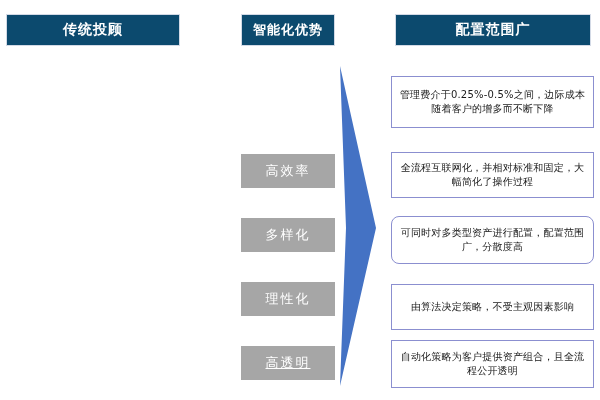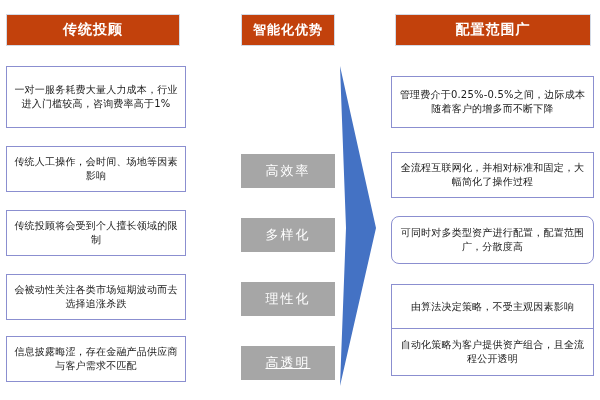--- a/index.html
+++ b/index.html
@@ -17,21 +17,21 @@
   #canvas {
     position: relative;
     width: 600px;
     height: 400px;
     background: #ffffff;
   }
 
   
   .hdr {
     position: absolute;
-    background: #c2410c;
+    background: #0c4a6e;
     border: 1px solid #d3dae6;
     display: flex;
     align-items: center;
     justify-content: center;
     color: #ffffff;
     font-weight: bold;
     letter-spacing: 1px;
     box-sizing: border-box;
   }
   #hdr-left   { left: 6px;   top: 14px; width: 174px; height: 32px; font-size: 14px; }
@@ -87,58 +87,41 @@
 <body>
 
 <div id="canvas">
 
   <div class="hdr" id="hdr-left">传统投顾</div>
 
   <div class="hdr" id="hdr-center">智能化优势</div>
 
   <div class="hdr" id="hdr-right">配置范围广</div>
 
-  <div class="col-left" id="col-left">
-      <div class="tbox" style="left: 0px; top: 66px; width: 100%; height: 62px;">
-        <div class="tbox-inner">一对一服务耗费大量人力成本，行业进入门槛较高，咨询费率高于1%</div>
-      </div>
-      <div class="tbox" style="left: 0px; top: 146px; width: 100%; height: 46px;">
-        <div class="tbox-inner">传统人工操作，会时间、场地等因素影响</div>
-      </div>
-      <div class="tbox" style="left: 0px; top: 210px; width: 100%; height: 46px;">
-        <div class="tbox-inner">传统投顾将会受到个人擅长领域的限制</div>
-      </div>
-      <div class="tbox" style="left: 0px; top: 274px; width: 100%; height: 46px;">
-        <div class="tbox-inner">会被动性关注各类市场短期波动而去选择追涨杀跌</div>
-      </div>
-      <div class="tbox" style="left: 0px; top: 336px; width: 100%; height: 46px;">
-        <div class="tbox-inner">信息披露晦涩，存在金融产品供应商与客户需求不匹配</div>
-      </div>
-    </div>
 
   <div id="col-center"></div>
 
   <svg id="arrow" viewBox="0 0 44 320" preserveAspectRatio="none">
     <polygon points="4,0 40,162 4,320 10,162" fill="#4472C4"></polygon>
   </svg>
 
   <div class="col-right" id="col-right">
       <div class="tbox" style="left: 0px; top: 76px; width: 100%; height: 52px;">
         <div class="tbox-inner">管理费介于0.25%-0.5%之间，边际成本随着客户的增多而不断下降</div>
       </div>
       <div class="tbox" style="left: 0px; top: 152px; width: 100%; height: 46px;">
         <div class="tbox-inner">全流程互联网化，并相对标准和固定，大幅简化了操作过程</div>
       </div>
       <div class="tbox" style="left: 0px; top: 216px; width: 100%; height: 48px; border-radius: 8px;">
         <div class="tbox-inner">可同时对多类型资产进行配置，配置范围广，分散度高</div>
       </div>
       <div class="tbox" style="left: 0px; top: 284px; width: 100%; height: 46px;">
         <div class="tbox-inner">由算法决定策略，不受主观因素影响</div>
       </div>
-      <div class="tbox" style="left: 0px; top: 328px; width: 100%; height: 48px;">
+      <div class="tbox" style="left: 0px; top: 340px; width: 100%; height: 48px;">
         <div class="tbox-inner">自动化策略为客户提供资产组合，且全流程公开透明</div>
       </div>
     </div>
 
     <div class="chip" style="left: 241px; top: 154px; width: 94px; height: 34px;">高效率</div>
     <div class="chip" style="left: 241px; top: 218px; width: 94px; height: 34px;">多样化</div>
     <div class="chip" style="left: 241px; top: 282px; width: 94px; height: 34px;">理性化</div>
     <div class="chip" style="left: 241px; top: 346px; width: 94px; height: 34px; text-decoration: underline;">高透明</div>
   </div>
 

